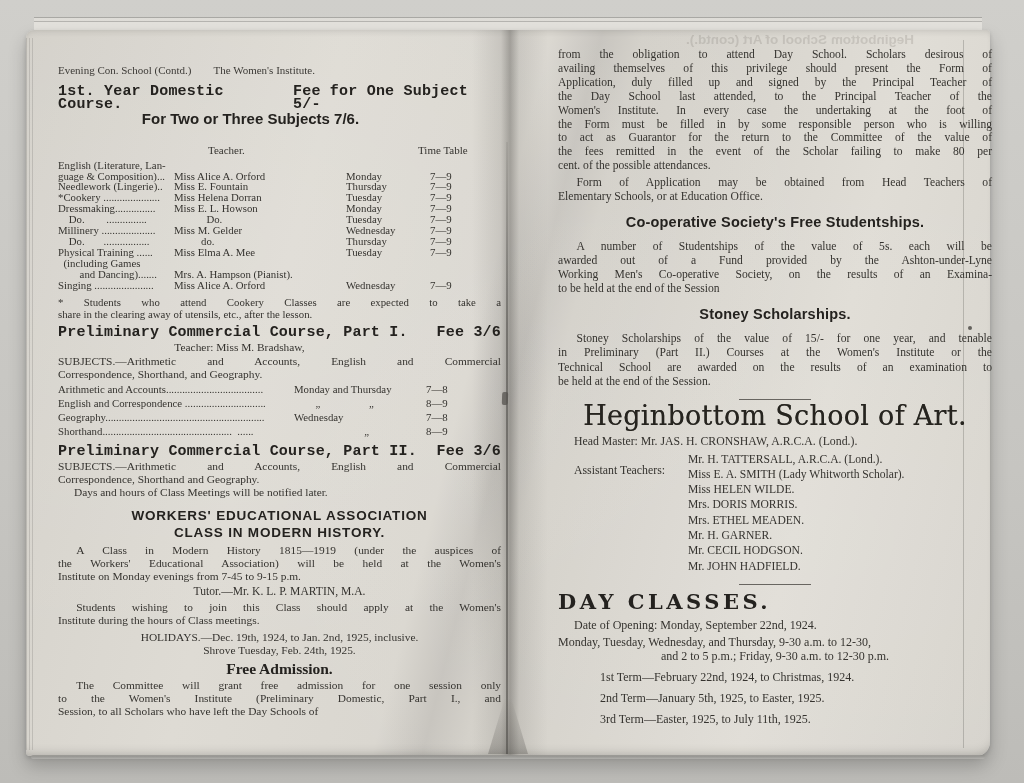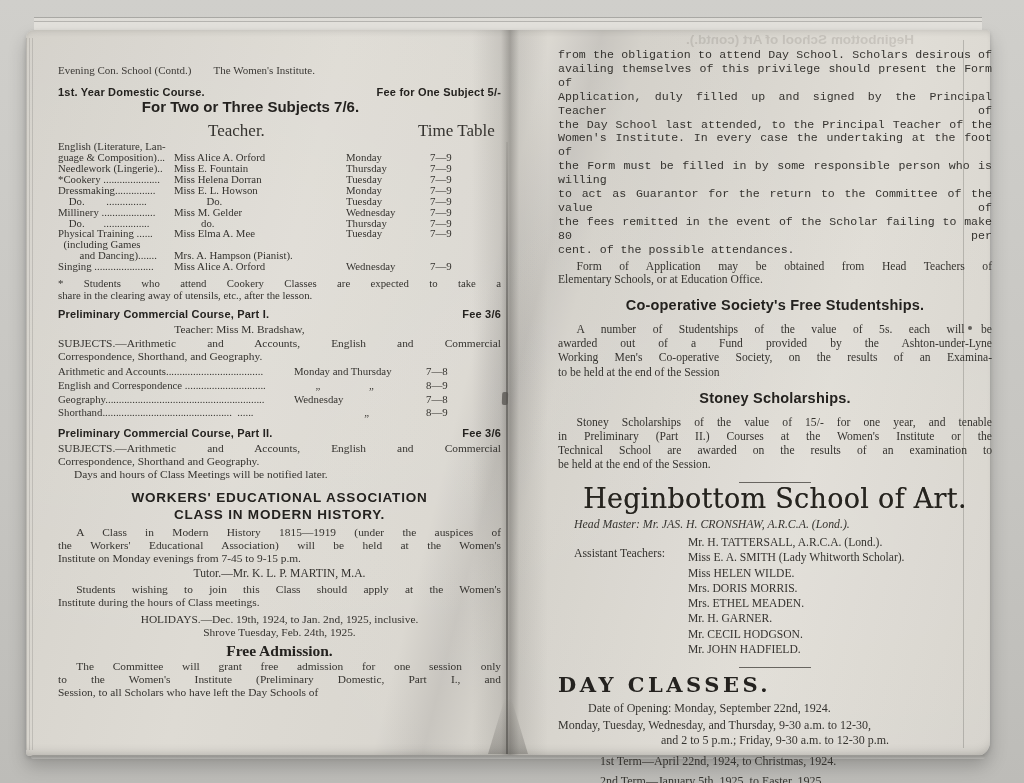--- a/index.html
+++ b/index.html
@@ -43,25 +43,25 @@
   .ln { white-space:normal; }
   .just .ln { text-align:justify; text-align-last:justify; }
   .just .ln:last-child { text-align-last:left; }
   .ind .ln:first-child { text-indent:1.6em; }
   .ctr { text-align:center; }
 
   
   .lcol { left:58px; top:64px; width:443px; font-size:11.4px; line-height:12.4px; }
   .hdr { display:flex; gap:22px; font-size:11px; color:#3c3a36; }
   .course-head { display:flex; justify-content:space-between; margin-top:10px;
-    font-family:Liberation Sans, sans-serif; font-weight:bold; font-size:11px;
-    color:#24221f; letter-spacing:.2px;text-align:right; }
+    font-family:Liberation Mono, monospace; font-weight:bold; font-size:15px;
+    color:#24221f; letter-spacing:.2px; }
   .fee2 { margin-top:2px; text-align:center; padding-right:58px;
     font-family:"Liberation Sans", sans-serif; font-weight:bold; font-size:15px; color:#24221f; }
-  .colshdr { position:relative; height:13px; margin-top:12px; font-size:17px;text-decoration:underline; }
+  .colshdr { position:relative; height:13px; margin-top:18px; font-size:11px;text-decoration:underline; }
   .colshdr .t1 { position:absolute; left:150px; }
   .colshdr .t2 { position:absolute; left:360px; }
   .tt { margin-top:3px; font-size:10.8px; }
   .tt-row { display:grid; grid-template-columns:116px 172px 84px 1fr; line-height:10.9px; }
   .tt-row span { white-space:pre; overflow:visible; }
   .fnote { margin-top:5px; font-size:10.8px; line-height:12px; }
   .chead2 { margin-top:7px; }
   .tline { margin-top:2px; text-align:center; padding-right:80px; font-size:11.4px; }
   .subj { margin-top:2px; font-size:11.4px; line-height:13px; }
   .cm { margin-top:2px; font-size:10.8px; }
@@ -70,36 +70,36 @@
   .note-line { margin-left:16px; font-size:11.4px; line-height:13px; }
   .wea-head { margin-top:8px; text-align:center; font-family:"Liberation Sans", sans-serif;
     font-weight:bold; font-size:13.5px; line-height:17px; letter-spacing:.8px; color:#24221f; }
   .para { margin-top:3px; font-size:11.4px; line-height:13px; }
   .tutor { margin-top:3px; text-align:center; font-size:11.6px; }
   .hol { margin-top:4px; font-size:11.4px; line-height:13px; }
   .fa-head { margin-top:6px; text-align:center; font-weight:bold; font-size:15.5px; color:#24221f; }
 
   
   .rcol { left:558px; top:48px; width:434px; font-size:11.6px; line-height:13.8px; }
-  .rpara1 { line-height:13.9px;font-family:Liberation Mono, monospace; }
+  .rpara1 { line-height:13.9px; }
   .form-p { margin-top:3px; }
   .sec-head { margin-top:12px; text-align:center; font-family:"Liberation Sans", sans-serif;
     font-weight:bold; font-size:14.5px; color:#24221f; letter-spacing:.2px; }
   .rpara { margin-top:10px; line-height:14.2px;font-family:Liberation Serif, serif; }
   .rule { margin:10px auto 0; width:72px; height:1px; background:rgba(52,50,46,.7); }
   .art-title { margin-top:9px; text-align:center; font-family:"DejaVu Serif", serif;
     font-size:27px; color:#26241f; text-shadow:0 0 .6px rgba(38,36,31,.65); letter-spacing:.3px; }
-  .hm { margin-top:12px; margin-left:16px; font-size:11.8px;font-style:italic; }
+  .hm { margin-top:12px; margin-left:16px; font-size:11.8px; }
   .assist { position:relative; margin-top:3px; }
   .assist .lbl { position:absolute; left:16px; top:12px; font-size:11.8px; }
   .assist .names { margin-left:130px; font-size:11.6px; line-height:15.3px; }
   .dc-title { margin-top:10px; text-align:left; font-family:"DejaVu Serif", serif;
     font-weight:bold; font-size:21px; letter-spacing:3.5px; color:#24221f; }
   .dc { font-size:12px; line-height:14.8px; }
-  .dc0 { margin-top:9px; margin-left:30px; }
+  .dc0 { margin-top:9px; margin-left:16px; }
   .dc1 { margin-top:2px; }
   .dc2 { text-align:center; }
   .dc3,.dc4,.dc5 { margin-top:6px; margin-left:42px; }
 
   .ghost { position:absolute; left:620px; top:32px; width:360px; text-align:center;
     transform:scaleX(-1); font-family:"Liberation Sans", sans-serif; font-weight:bold;
     font-size:13.5px; color:rgba(78,76,70,.16); }
 </style>
 </head>
 <body>
@@ -331,17 +331,17 @@
           <div class="ln">Mr. CECIL HODGSON.</div>
           <div class="ln">Mr. JOHN HADFIELD.</div>
         </div>
     </div>
 
     <div class="rule"></div>
     <div class="dc-title">DAY CLASSES.</div>
     <div class="dc dc0">Date of Opening: Monday, September 22nd, 1924.</div>
     <div class="dc dc1">Monday, Tuesday, Wednesday, and Thursday, 9-30 a.m. to 12-30,</div>
     <div class="dc dc2">and 2 to 5 p.m.; Friday, 9-30 a.m. to 12-30 p.m.</div>
-    <div class="dc dc3">1st Term—April 22nd, 1924, to Christmas, 1924.</div>
+    <div class="dc dc3">1st Term—February 22nd, 1924, to Christmas, 1924.</div>
     <div class="dc dc4">2nd Term—January 5th, 1925, to Easter, 1925.</div>
     <div class="dc dc5">3rd Term—Easter, 1925, to July 11th, 1925.</div>
   </div>
 </div>
 
 </body></html>

